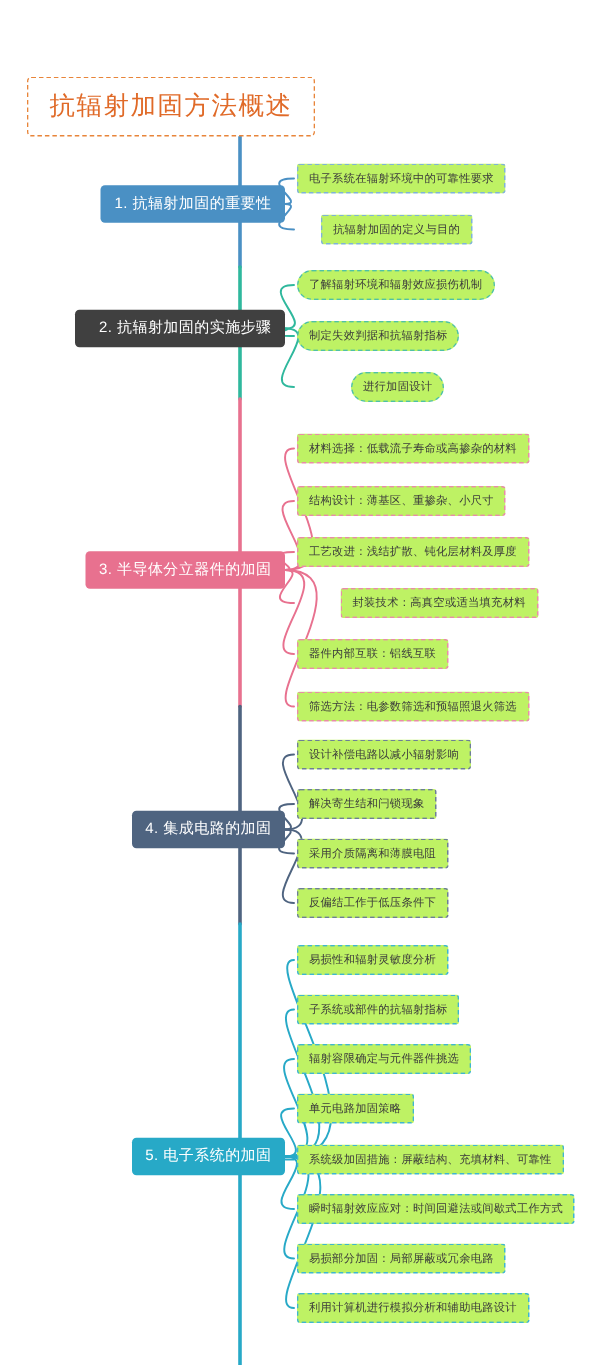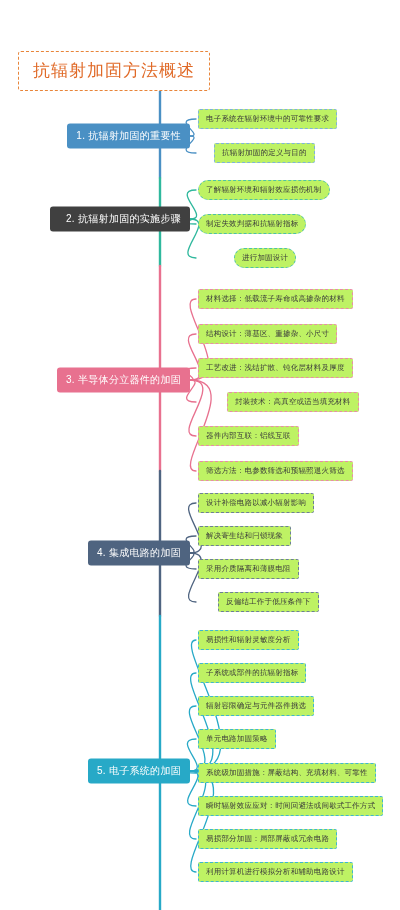--- a/index.html
+++ b/index.html
@@ -108,21 +108,21 @@
       <div class="node leaf c3" style="top: 283px; left: 198px;">材料选择：低载流子寿命或高掺杂的材料</div>
       <div class="node leaf c3" style="top: 318px; left: 198px;">结构设计：薄基区、重掺杂、小尺寸</div>
       <div class="node leaf c3" style="top: 352px; left: 198px;">工艺改进：浅结扩散、钝化层材料及厚度</div>
       <div class="node leaf c3" style="top: 386px; left: 198px; margin-left: 29px;">封装技术：高真空或适当填充材料</div>
       <div class="node leaf c3" style="top: 420px; left: 198px;">器件内部互联：铝线互联</div>
       <div class="node leaf c3" style="top: 455px; left: 198px;">筛选方法：电参数筛选和预辐照退火筛选</div>
       <div class="node branch" style="background: rgb(79, 100, 128); top: 537px; right: 210px; left: auto;">4. 集成电路的加固</div>
       <div class="node leaf c4" style="top: 487px; left: 198px;">设计补偿电路以减小辐射影响</div>
       <div class="node leaf c4" style="top: 520px; left: 198px;">解决寄生结和闩锁现象</div>
       <div class="node leaf c4" style="top: 553px; left: 198px;">采用介质隔离和薄膜电阻</div>
-      <div class="node leaf c4" style="top: 586px; left: 198px; margin-left: 20px;">反偏结工作于低压条件下</div>
+      <div class="node leaf c4" style="top: 586px; left: 198px;">反偏结工作于低压条件下</div>
       <div class="node branch" style="background: rgb(39, 169, 199); top: 755px; right: 210px; left: auto;">5. 电子系统的加固</div>
       <div class="node leaf c5" style="top: 624px; left: 198px;">易损性和辐射灵敏度分析</div>
       <div class="node leaf c5" style="top: 657px; left: 198px;">子系统或部件的抗辐射指标</div>
       <div class="node leaf c5" style="top: 690px; left: 198px;">辐射容限确定与元件器件挑选</div>
       <div class="node leaf c5" style="top: 723px; left: 198px;">单元电路加固策略</div>
       <div class="node leaf c5" style="top: 757px; left: 198px;">系统级加固措施：屏蔽结构、充填材料、可靠性</div>
       <div class="node leaf c5" style="top: 790px; left: 198px;">瞬时辐射效应应对：时间回避法或间歇式工作方式</div>
       <div class="node leaf c5" style="top: 823px; left: 198px;">易损部分加固：局部屏蔽或冗余电路</div>
       <div class="node leaf c5" style="top: 856px; left: 198px;">利用计算机进行模拟分析和辅助电路设计</div>
     </div>

